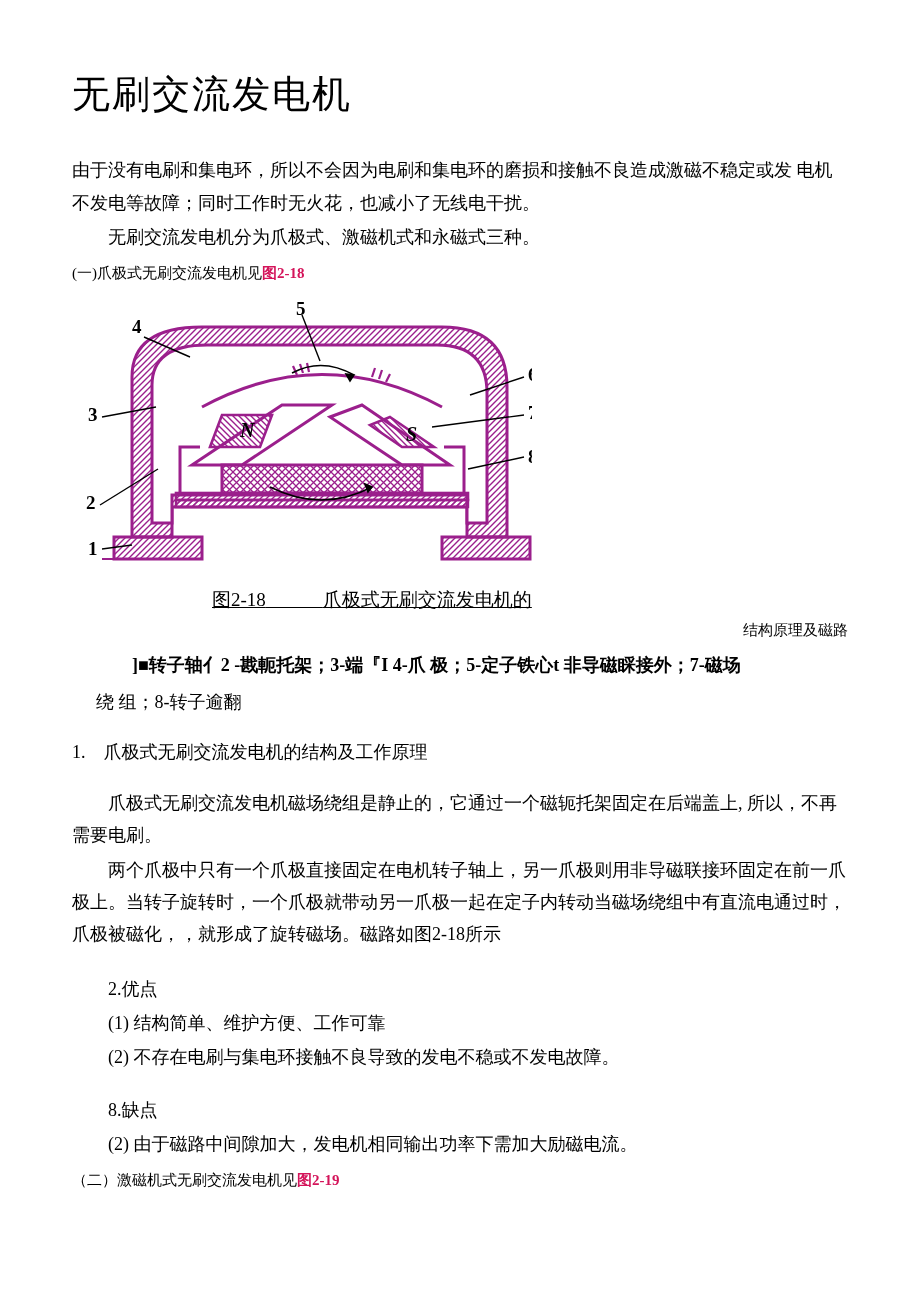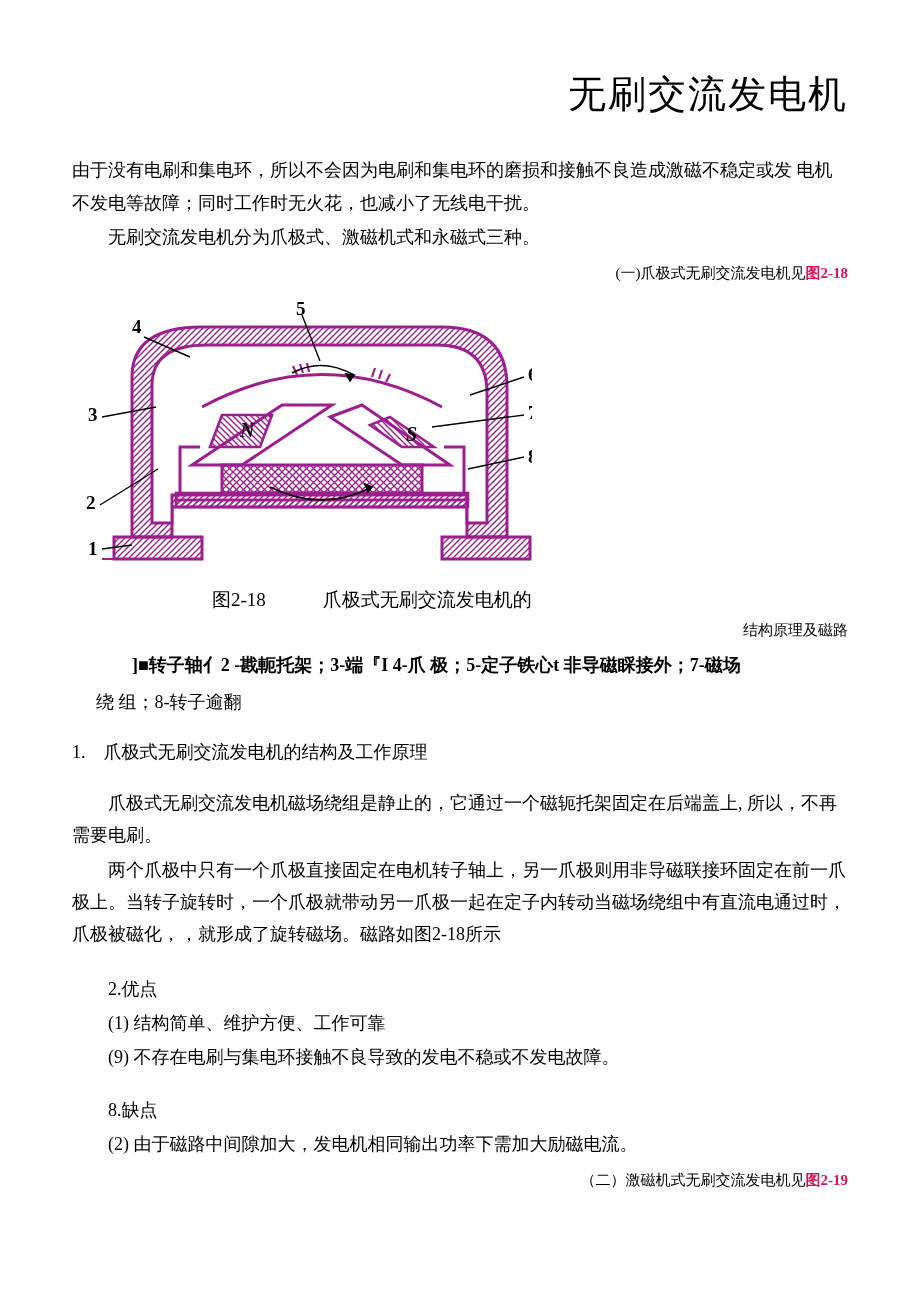--- a/index.html
+++ b/index.html
@@ -7,46 +7,46 @@
       font-family: "SimSun", "宋体", serif;
       background: #fff;
       color: #000;
       width: 920px;
       padding: 60px 72px 60px 72px;
       font-size: 18px;
       line-height: 1.8;
     }
     .title {
       font-size: 38px;
-      text-align: right;
+      text-align: left;
       font-weight: normal;
       margin-bottom: 26px;
       letter-spacing: 2px;
     }
     .para { text-indent: 0; margin-bottom: 2px; }
     .para-indent { text-indent: 2em; margin-bottom: 2px; }
     .small-line {
       font-size: 15px;
       margin-top: 6px;
       margin-bottom: 10px;
-      text-align: right;
     }
     .fig-ref { color: #d4145a; font-weight: bold; }
     .figure-box {
       width: 460px;
       height: 280px;
       position: relative;
       margin-bottom: 6px;
     }
     .figure-box svg { display: block; }
     .caption-line1 {
       font-size: 19px;
       text-align: left;
       margin-top: 2px;
       padding-left: 140px;
+      text-decoration: underline;
     }
     .caption-line2 {
       font-size: 15px;
       text-align: right;
       padding-left: 240px;
       margin-bottom: 4px;
     }
     .legend {
       font-size: 18px;
       font-weight: bold;
@@ -164,21 +164,21 @@
 
 <p class="numbered">1.　爪极式无刷交流发电机的结构及工作原理</p>
 <p class="para-indent">爪极式无刷交流发电机磁场绕组是静止的，它通过一个磁轭托架固定在后端盖上, 所以，不再需要电刷。</p>
 <p class="para-indent">两个爪极中只有一个爪极直接固定在电机转子轴上，另一爪极则用非导磁联接环固定在前一爪极上。当转子旋转时，一个爪极就带动另一爪极一起在定子内转动当磁场绕组中有直流电通过时，爪极被磁化，，就形成了旋转磁场。磁路如图2-18所示</p>
 
 <div class="section-gap"></div>
 
 <div class="sublist">
   <p class="item">2.优点</p>
   <p class="item">(1) 结构简单、维护方便、工作可靠</p>
-  <p class="item">(9) 不存在电刷与集电环接触不良导致的发电不稳或不发电故障。</p>
+  <p class="item">(2) 不存在电刷与集电环接触不良导致的发电不稳或不发电故障。</p>
 </div>
 
 <div class="small-gap"></div>
 
 <div class="sublist">
   <p class="item">8.缺点</p>
   <p class="item">(2) 由于磁路中间隙加大，发电机相同输出功率下需加大励磁电流。</p>
 </div>
 
 <p class="small-line" style="">

